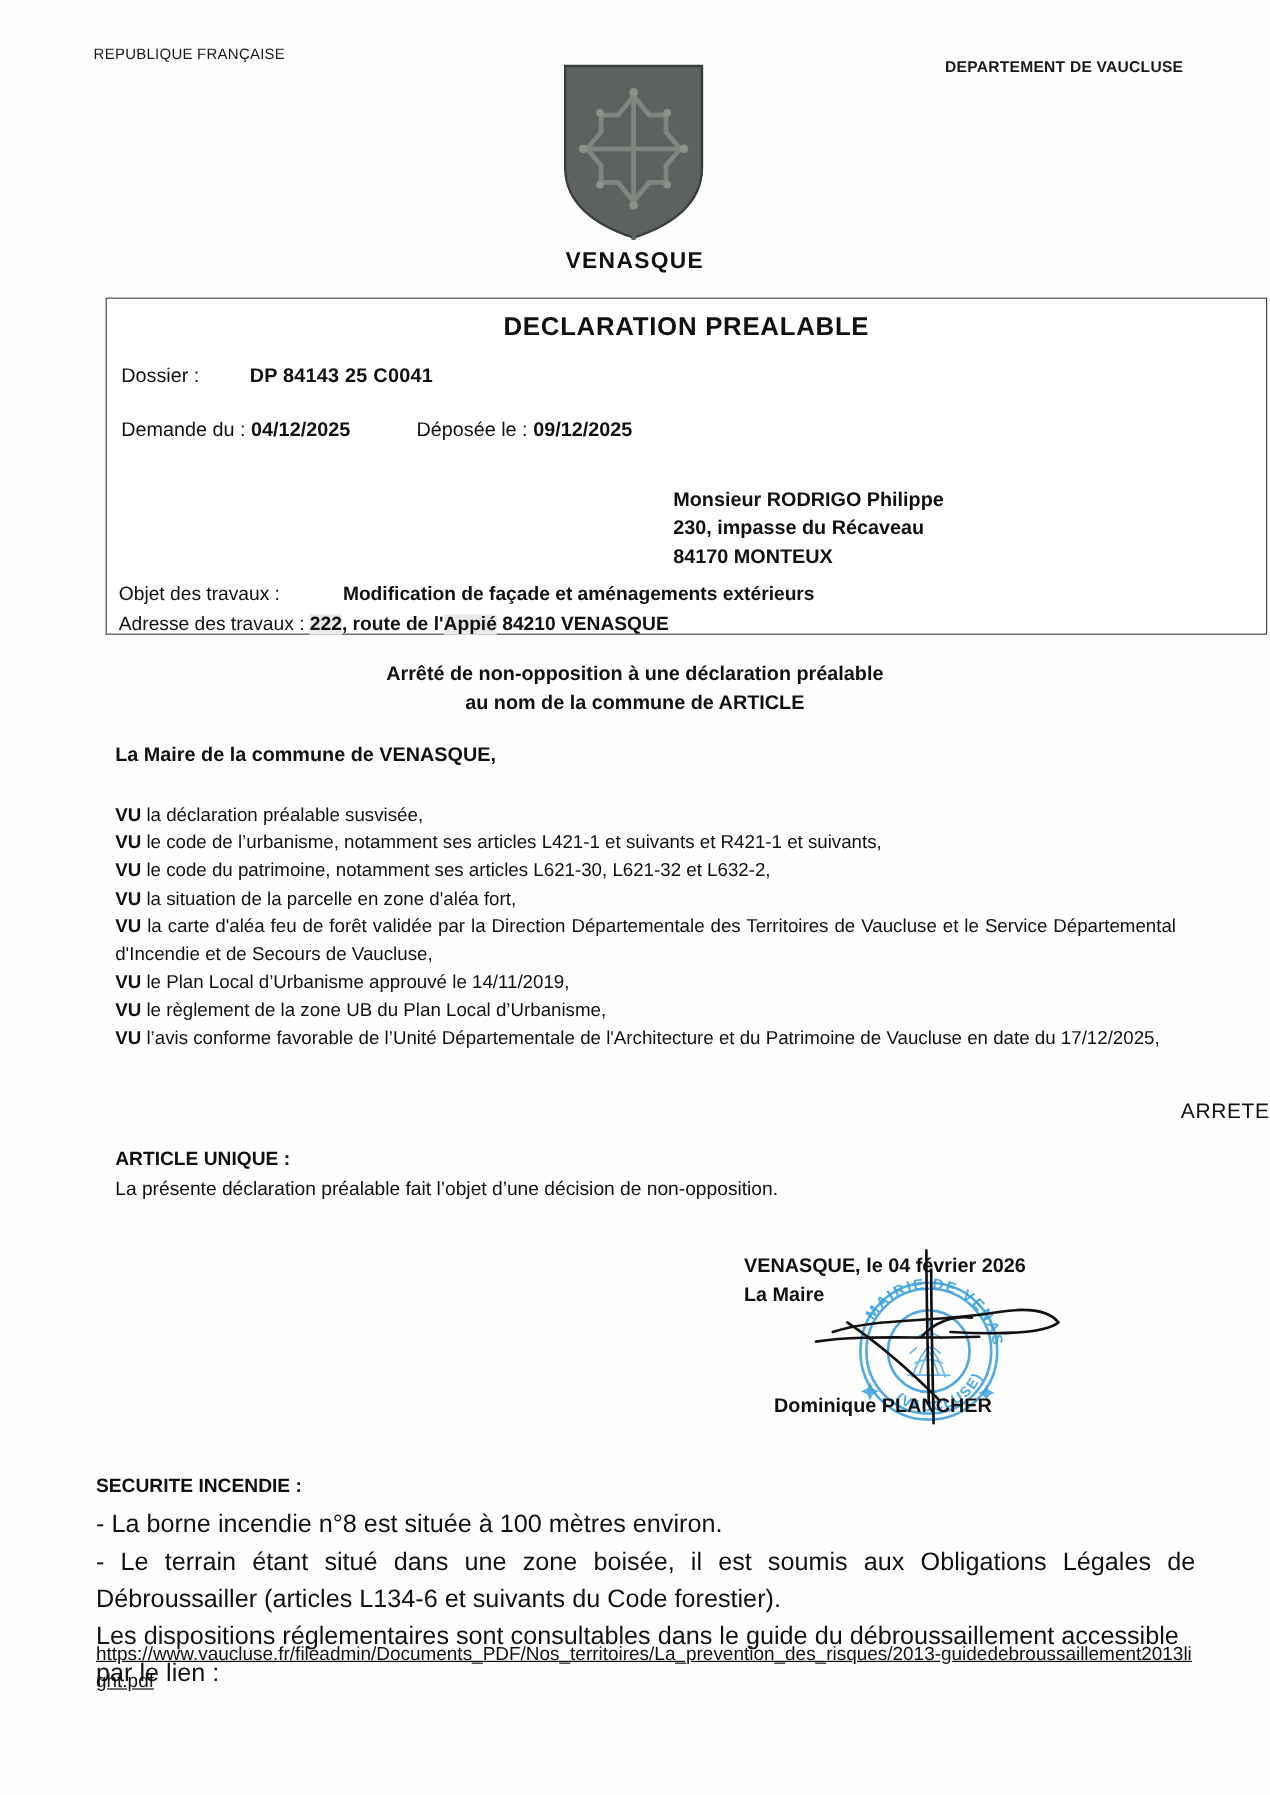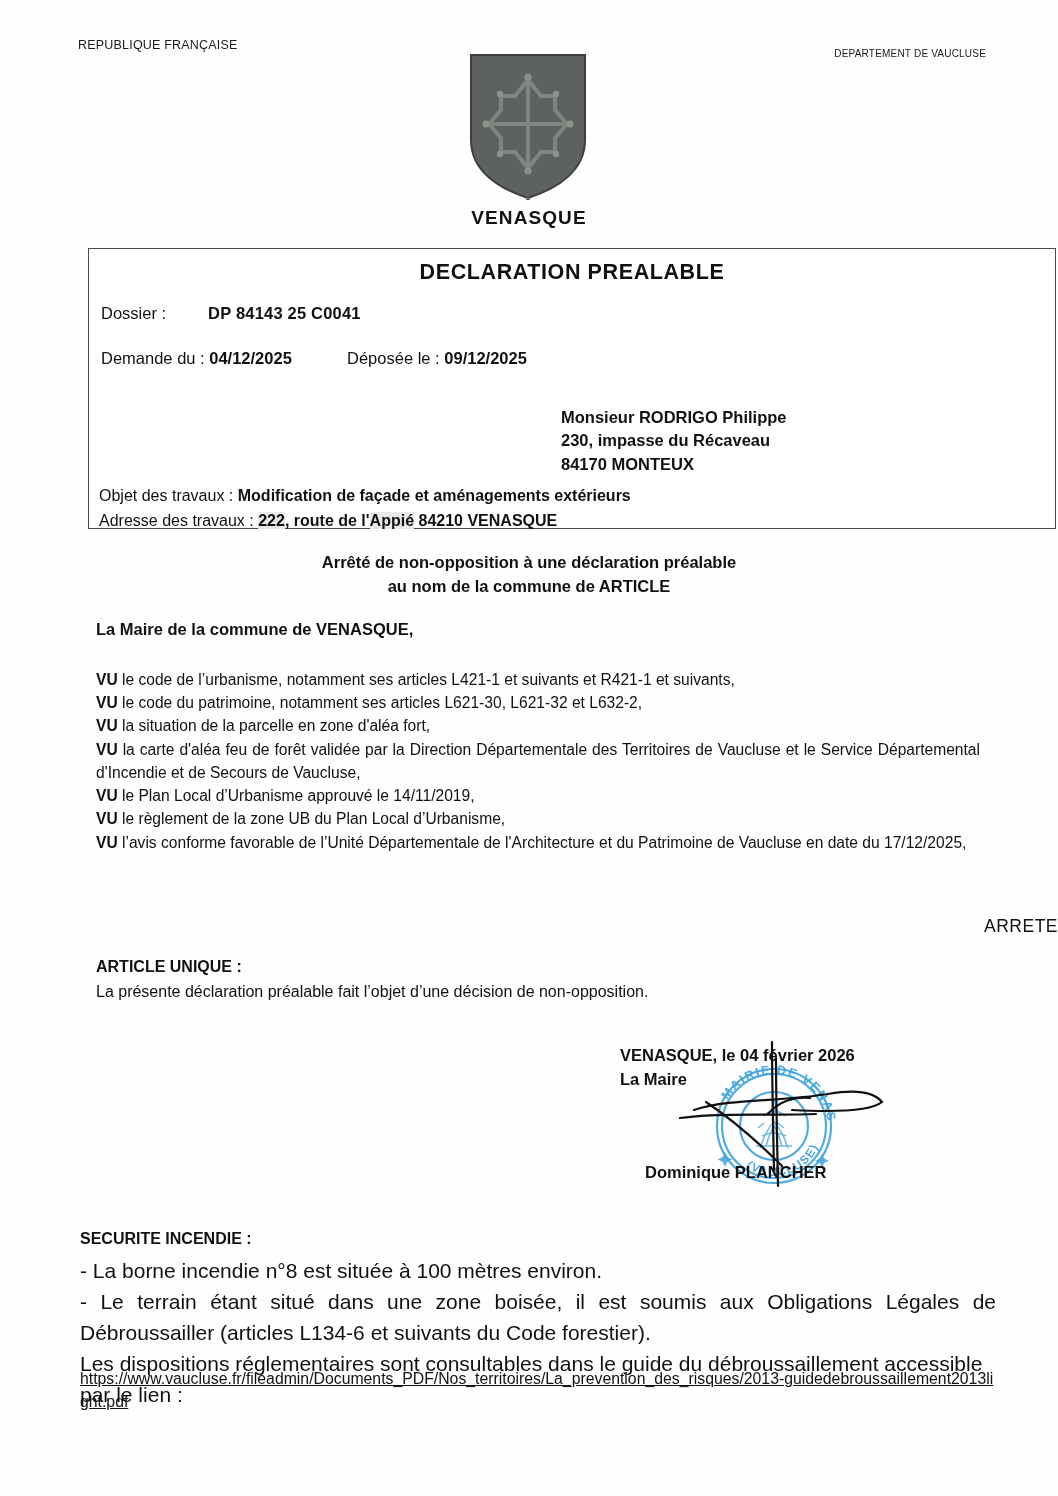--- a/index.html
+++ b/index.html
@@ -30,24 +30,25 @@
     top: 38px;
     font-size: 12.5px;
     letter-spacing: 0.2px;
     color: #1a1a1a;
     white-space: nowrap;
   }
   .hdr-right {
     position: absolute;
     right: 72px;
     top: 48px;
-    font-size: 10px;
+    font-size: 13px;
     letter-spacing: 0.2px;
     color: #1a1a1a;
     white-space: nowrap;
+    font-weight: bold;
   }
 
   
   .crest {
     position: absolute;
     left: 467px;
     top: 52px;
     width: 122px;
     height: 148px;
   }
@@ -118,21 +119,21 @@
     margin-top: 10px;
   }
 
   .objet {
     position: absolute;
     left: 10px;
     top: 238px;
     font-size: 16px;
     white-space: nowrap;
   }
-  .objet .b { font-weight: bold; }
+  .objet .b { font-weight: bold; margin-left: 48px; }
   .adresse {
     position: absolute;
     left: 10px;
     top: 263px;
     font-size: 16px;
     white-space: nowrap;
   }
   .adresse .b { font-weight: bold; }
   .hl { background: #e9e9e9; }
 
@@ -330,20 +331,21 @@
   </div>
 
   <div class="decision-title">
     <div>Arrêté de non-opposition à une déclaration préalable</div>
     <div>au nom de la commune de ARTICLE</div>
   </div>
 
   <div class="maire-line">La Maire de la commune de VENASQUE,</div>
 
   <div class="vu-block">
+    <p class="vu-item"><span class="vu">VU</span><span> la déclaration préalable susvisée,</span></p>
     <p class="vu-item"><span class="vu">VU</span><span> le code de l’urbanisme, notamment ses articles L421-1 et suivants et R421-1 et suivants,</span></p>
     <p class="vu-item"><span class="vu">VU</span><span> le code du patrimoine, notamment ses articles L621-30, L621-32 et L632-2,</span></p>
     <p class="vu-item"><span class="vu">VU</span><span> la situation de la parcelle en zone d'aléa fort,</span></p>
     <p class="vu-item vu-justified"><span class="vu">VU</span><span> la carte d'aléa feu de forêt validée par la Direction Départementale des Territoires de Vaucluse et le Service Départemental d'Incendie et de Secours de Vaucluse,</span></p>
     <p class="vu-item"><span class="vu">VU</span><span> le Plan Local d’Urbanisme approuvé le 14/11/2019,</span></p>
     <p class="vu-item"><span class="vu">VU</span><span> le règlement de la zone UB du Plan Local d’Urbanisme,</span></p>
     <p class="vu-item vu-justified"><span class="vu">VU</span><span> l’avis conforme favorable de l’Unité Départementale de l'Architecture et du Patrimoine de Vaucluse en date du 17/12/2025,</span></p>
   </div>
 
   <div class="arrete-word">ARRETE</div>

